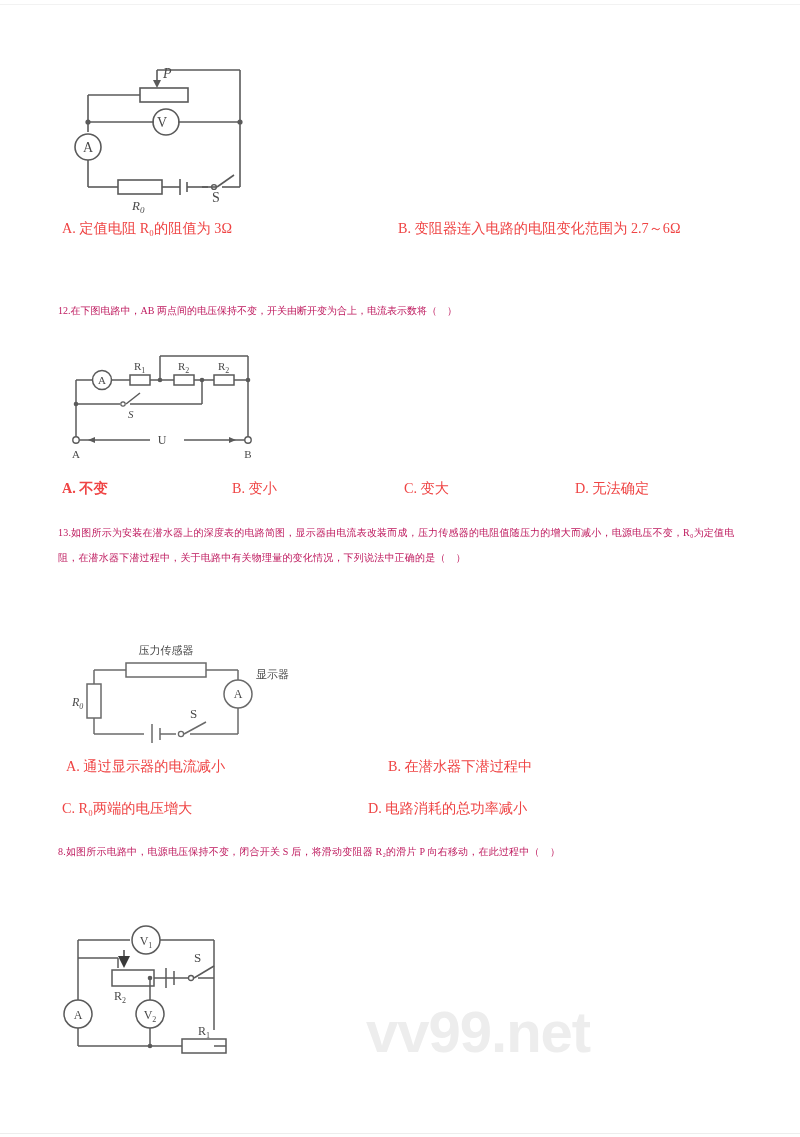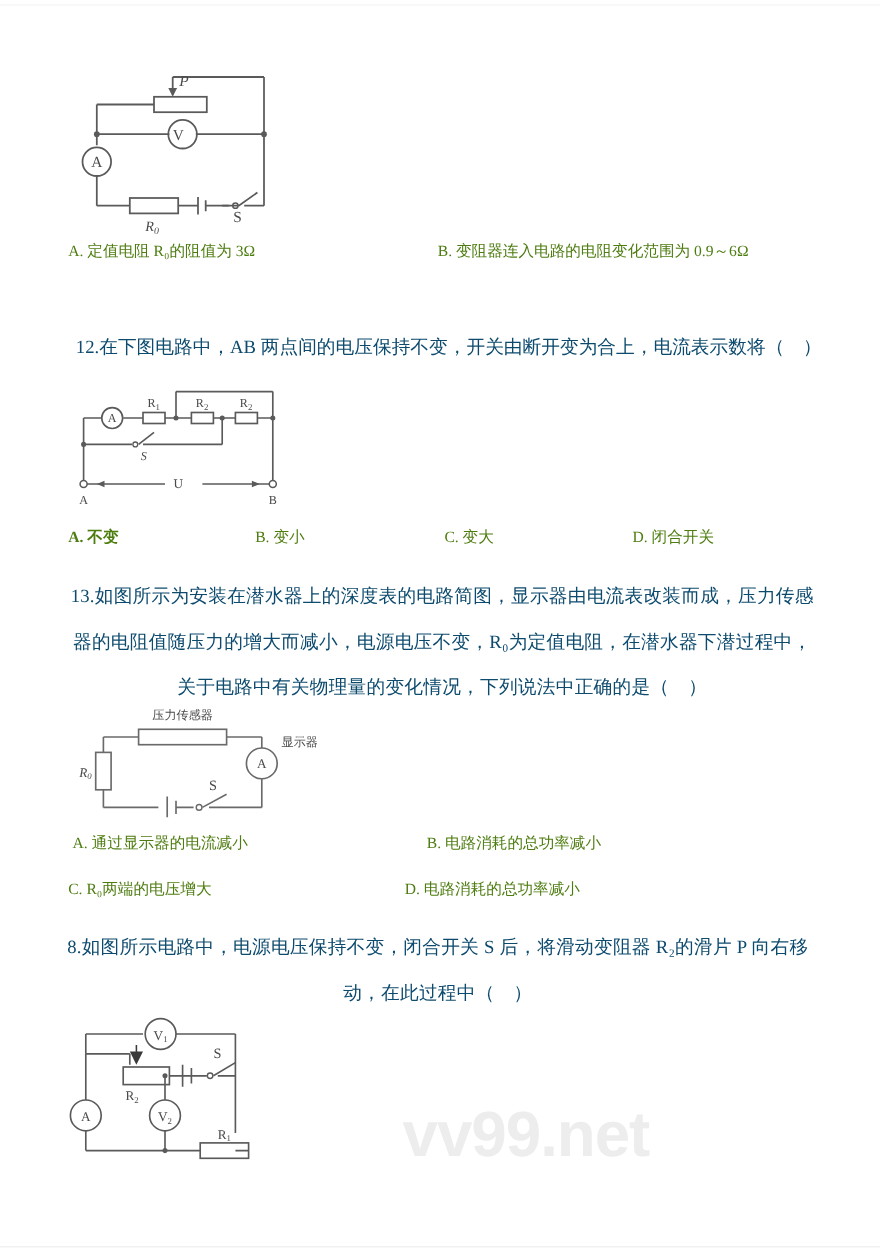--- a/index.html
+++ b/index.html
@@ -36,34 +36,33 @@
     font-family: "Liberation Sans", sans-serif;
     font-size: 58px;
     font-weight: bold;
     color: #ededed;
     letter-spacing: -1px;
     user-select: none;
     white-space: nowrap;
   }
   .qtext {
     position: absolute;
-    font-size: 17px;
+    font-size: 10px;
     line-height: 1.45;
-    color: #0c4a6e;
+    color: #be185d;
     white-space: nowrap;
-    text-align: center;
   }
   .qtext.wrap {
     white-space: normal;
     letter-spacing: 0.2px;
   }
   .opt {
     position: absolute;
     font-size: 14.2px;
-    color: #4d7c0f;
+    color: #ef4444;
     white-space: nowrap;
   }
   .fig { position: absolute; }
   .fig svg { display: block; }
 </style>
 </head>
 <body>
 
 <div class="page">
 
@@ -116,21 +115,21 @@
 
       <text x="101" y="36" font-family="Liberation Serif, serif" font-size="14" font-style="italic" fill="#4a4a4a">P</text>
       <text x="100" y="85" font-family="Liberation Serif, serif" font-size="14" fill="#4a4a4a" text-anchor="middle">V</text>
       <text x="26" y="110" font-family="Liberation Serif, serif" font-size="14" fill="#4a4a4a" text-anchor="middle">A</text>
       <text x="70" y="168" font-family="Liberation Serif, serif" font-size="13" font-style="italic" fill="#4a4a4a">R<tspan font-size="9" dy="3">0</tspan></text>
       <text x="150" y="160" font-family="Liberation Serif, serif" font-size="14" fill="#4a4a4a">S</text>
     </svg>
   </div>
 
   <div class="opt" style="left:62px; top:219px;">A. 定值电阻 R₀的阻值为 3Ω</div>
-  <div class="opt" style="left:398px; top:219px;">B. 变阻器连入电路的电阻变化范围为 0.9～6Ω</div>
+  <div class="opt" style="left:398px; top:219px;">B. 变阻器连入电路的电阻变化范围为 2.7～6Ω</div>
 
   <div class="qtext" style="left:58px; top:304px; width:700px;">12.在下图电路中，AB 两点间的电压保持不变，开关由断开变为合上，电流表示数将（　）</div>
 
   <div class="fig" style="left:62px; top:348px;">
     <svg width="220" height="112" viewBox="0 0 220 112">
       <g fill="none" stroke="#5a5a5a" stroke-width="1.5">
 
         <path d="M14 32 L30 32"></path>
         <circle cx="40" cy="32" r="9.5" stroke="#5a5a5a"></circle>
         <path d="M50 32 L68 32"></path>
@@ -179,21 +178,21 @@
       <text x="66" y="70" font-family="Liberation Serif, serif" font-size="11" font-style="italic" fill="#4a4a4a">S</text>
       <text x="100" y="96" font-family="Liberation Serif, serif" font-size="12" fill="#4a4a4a" text-anchor="middle">U</text>
       <text x="14" y="110" font-family="Liberation Serif, serif" font-size="11" fill="#4a4a4a" text-anchor="middle">A</text>
       <text x="186" y="110" font-family="Liberation Serif, serif" font-size="11" fill="#4a4a4a" text-anchor="middle">B</text>
     </svg>
   </div>
 
   <div class="opt" style="left:62px; top:479px;font-weight:bold;">A. 不变</div>
   <div class="opt" style="left:232px; top:479px;">B. 变小</div>
   <div class="opt" style="left:404px; top:479px;">C. 变大</div>
-  <div class="opt" style="left:575px; top:479px;">D. 闭合开关</div>
+  <div class="opt" style="left:575px; top:479px;">D. 无法确定</div>
 
   <div class="qtext wrap" style="left:58px; top:521px; width:688px; line-height:2.45;">13.如图所示为安装在潜水器上的深度表的电路简图，显示器由电流表改装而成，压力传感器的电阻值随压力的增大而减小，电源电压不变，R₀为定值电阻，在潜水器下潜过程中，关于电路中有关物理量的变化情况，下列说法中正确的是（　）</div>
 
   <div class="fig" style="left:72px; top:638px;text-decoration:underline;">
     <svg width="240" height="105" viewBox="0 0 240 105">
       <g fill="none" stroke="#6a6a6a" stroke-width="1.5">
 
         <path d="M22 32 L54 32"></path>
         <rect x="54" y="25" width="80" height="14" stroke="#6a6a6a"></rect>
         <path d="M134 32 L166 32"></path>
@@ -219,21 +218,21 @@
 
       <text x="94" y="16" font-family="Liberation Serif, serif" font-size="11" fill="#4a4a4a" text-anchor="middle">压力传感器</text>
       <text x="184" y="40" font-family="Liberation Serif, serif" font-size="11" fill="#4a4a4a">显示器</text>
       <text x="0" y="68" font-family="Liberation Serif, serif" font-size="12" font-style="italic" fill="#4a4a4a">R<tspan font-size="8" dy="2.5">0</tspan></text>
       <text x="166" y="60" font-family="Liberation Serif, serif" font-size="12" fill="#4a4a4a" text-anchor="middle">A</text>
       <text x="118" y="80" font-family="Liberation Serif, serif" font-size="13" fill="#4a4a4a">S</text>
     </svg>
   </div>
 
   <div class="opt" style="left:66px; top:757px;">A. 通过显示器的电流减小</div>
-  <div class="opt" style="left:388px; top:757px;">B. 电路消耗的总功率减小</div>
+  <div class="opt" style="left:388px; top:757px;">B. 在潜水器下潜过程中</div>
   <div class="opt" style="left:62px; top:799px;">C. R₀两端的电压增大</div>
   <div class="opt" style="left:368px; top:799px;">D. 电路消耗的总功率减小</div>
 
   <div class="qtext wrap" style="left:58px; top:840px; width:680px; line-height:2.45;">8.如图所示电路中，电源电压保持不变，闭合开关 S 后，将滑动变阻器 R₂的滑片 P 向右移动，在此过程中（　）</div>
 
   <div class="fig" style="left:62px; top:918px;">
     <svg width="230" height="140" viewBox="0 0 230 140">
       <g fill="none" stroke="#5a5a5a" stroke-width="1.5">
 
         <path d="M16 22 L68 22"></path>

